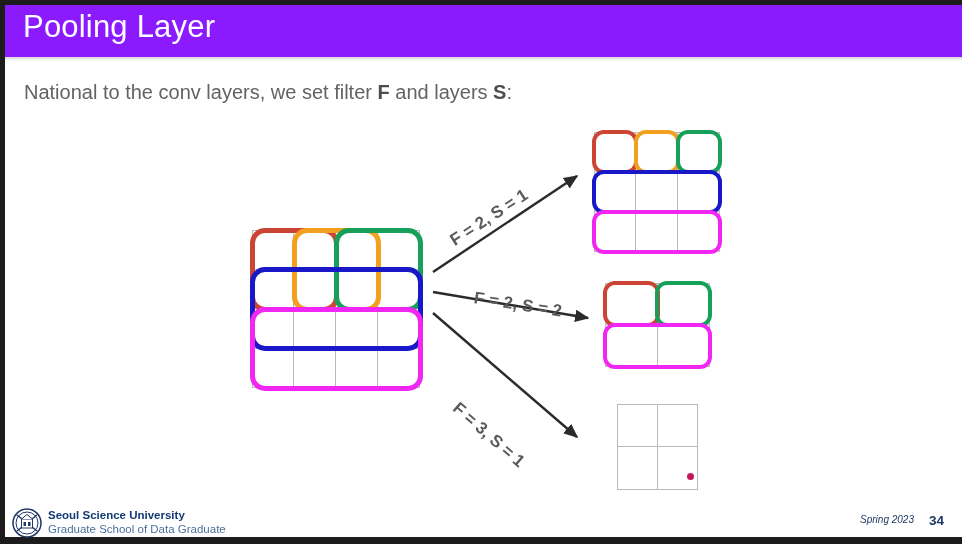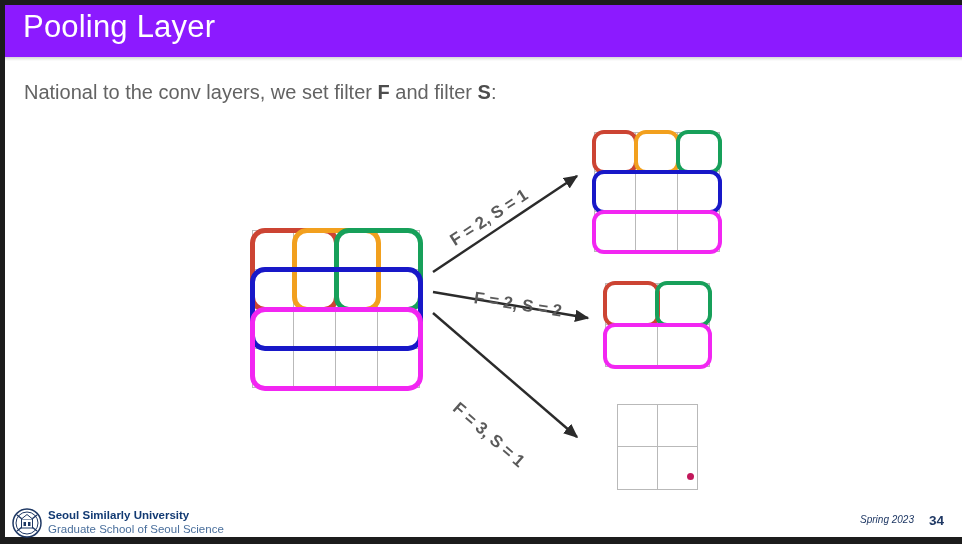--- a/index.html
+++ b/index.html
@@ -179,21 +179,21 @@
 
   <div class="edge-top"></div>
   <div class="edge-left"></div>
   <div class="edge-bottom"></div>
 
   <div class="title-bar"></div>
   <div class="title-shadow"></div>
   <div class="title-text">Pooling Layer</div>
 
   <div class="subtitle">
-    <span>National to the conv layers, we set filter </span><b>F</b><span> and filter </span><b>S</b><span>:</span>
+    <span>National to the conv layers, we set filter </span><b>F</b><span> and layers </span><b>S</b><span>:</span>
   </div>
 
   <div id="input-grid" class="gridbox" style="left:252px; top:230px; width:168px; height:158px;">
       <div class="gframe"></div>
       <div class="gcell" style="left: 0px; top: 0px; width: 42px; height: 39.5px;"></div>
       <div class="gcell" style="left: 42px; top: 0px; width: 42px; height: 39.5px;"></div>
       <div class="gcell" style="left: 84px; top: 0px; width: 42px; height: 39.5px;"></div>
       <div class="gcell" style="left: 126px; top: 0px; width: 42px; height: 39.5px;"></div>
       <div class="gcell" style="left: 0px; top: 39.5px; width: 42px; height: 39.5px;"></div>
       <div class="gcell" style="left: 42px; top: 39.5px; width: 42px; height: 39.5px;"></div>
@@ -269,18 +269,18 @@
 
   <svg class="footer-logo" viewBox="0 0 60 60">
     <circle cx="30" cy="30" r="28" fill="none" stroke="#1f3864" stroke-width="3"></circle>
     <circle cx="30" cy="30" r="22" fill="none" stroke="#1f3864" stroke-width="2"></circle>
     <path d="M10,14 L50,46 M50,14 L10,46" stroke="#1f3864" stroke-width="3"></path>
     <rect x="19" y="22" width="22" height="18" fill="#ffffff" stroke="#1f3864" stroke-width="2"></rect>
     <path d="M19,22 L30,13 L41,22" fill="#ffffff" stroke="#1f3864" stroke-width="2"></path>
     <rect x="23" y="28" width="5" height="8" fill="#1f3864"></rect>
     <rect x="32" y="28" width="5" height="8" fill="#1f3864"></rect>
   </svg>
-  <div class="footer-name">Seoul Similarly University</div>
-  <div class="footer-dept">Graduate School of Seoul Science</div>
+  <div class="footer-name">Seoul Science University</div>
+  <div class="footer-dept">Graduate School of Data Graduate</div>
   <div class="footer-term">Spring 2023</div>
   <div class="footer-page">34</div>
 
 </div>
 
 </body></html>

